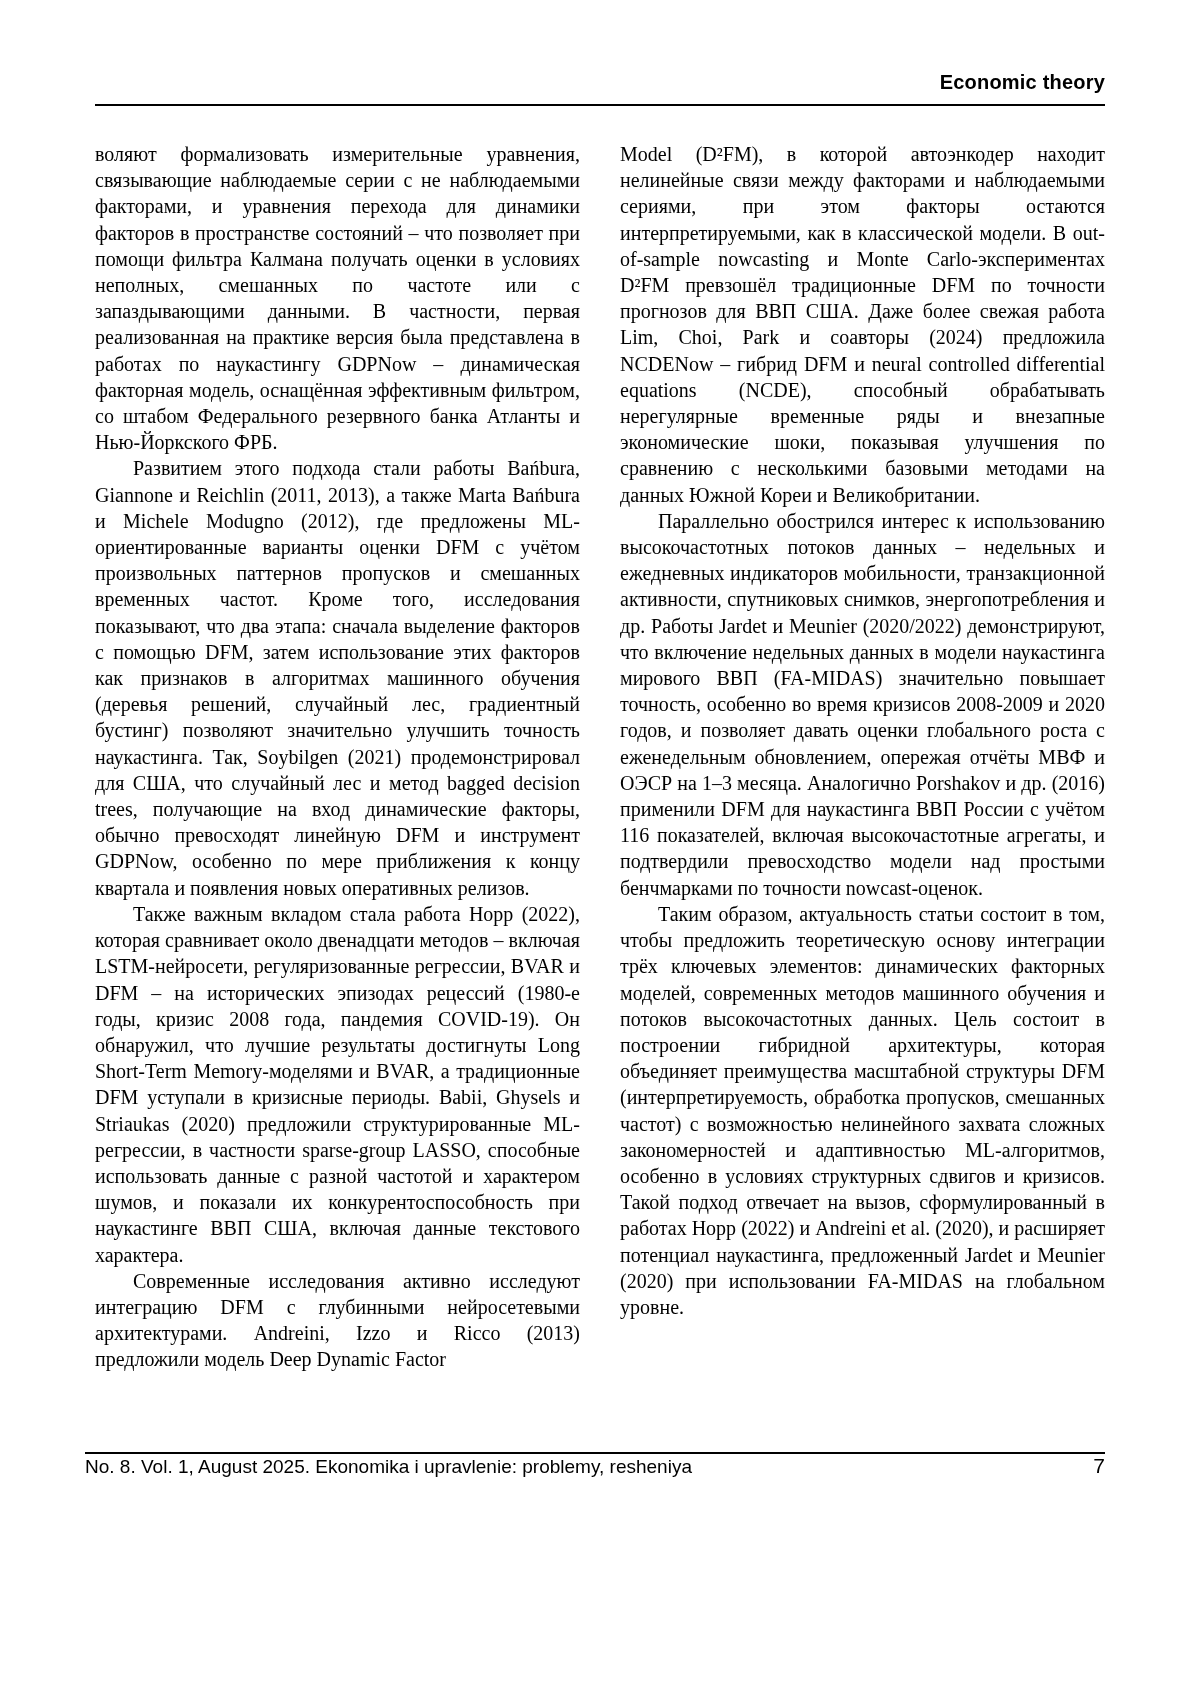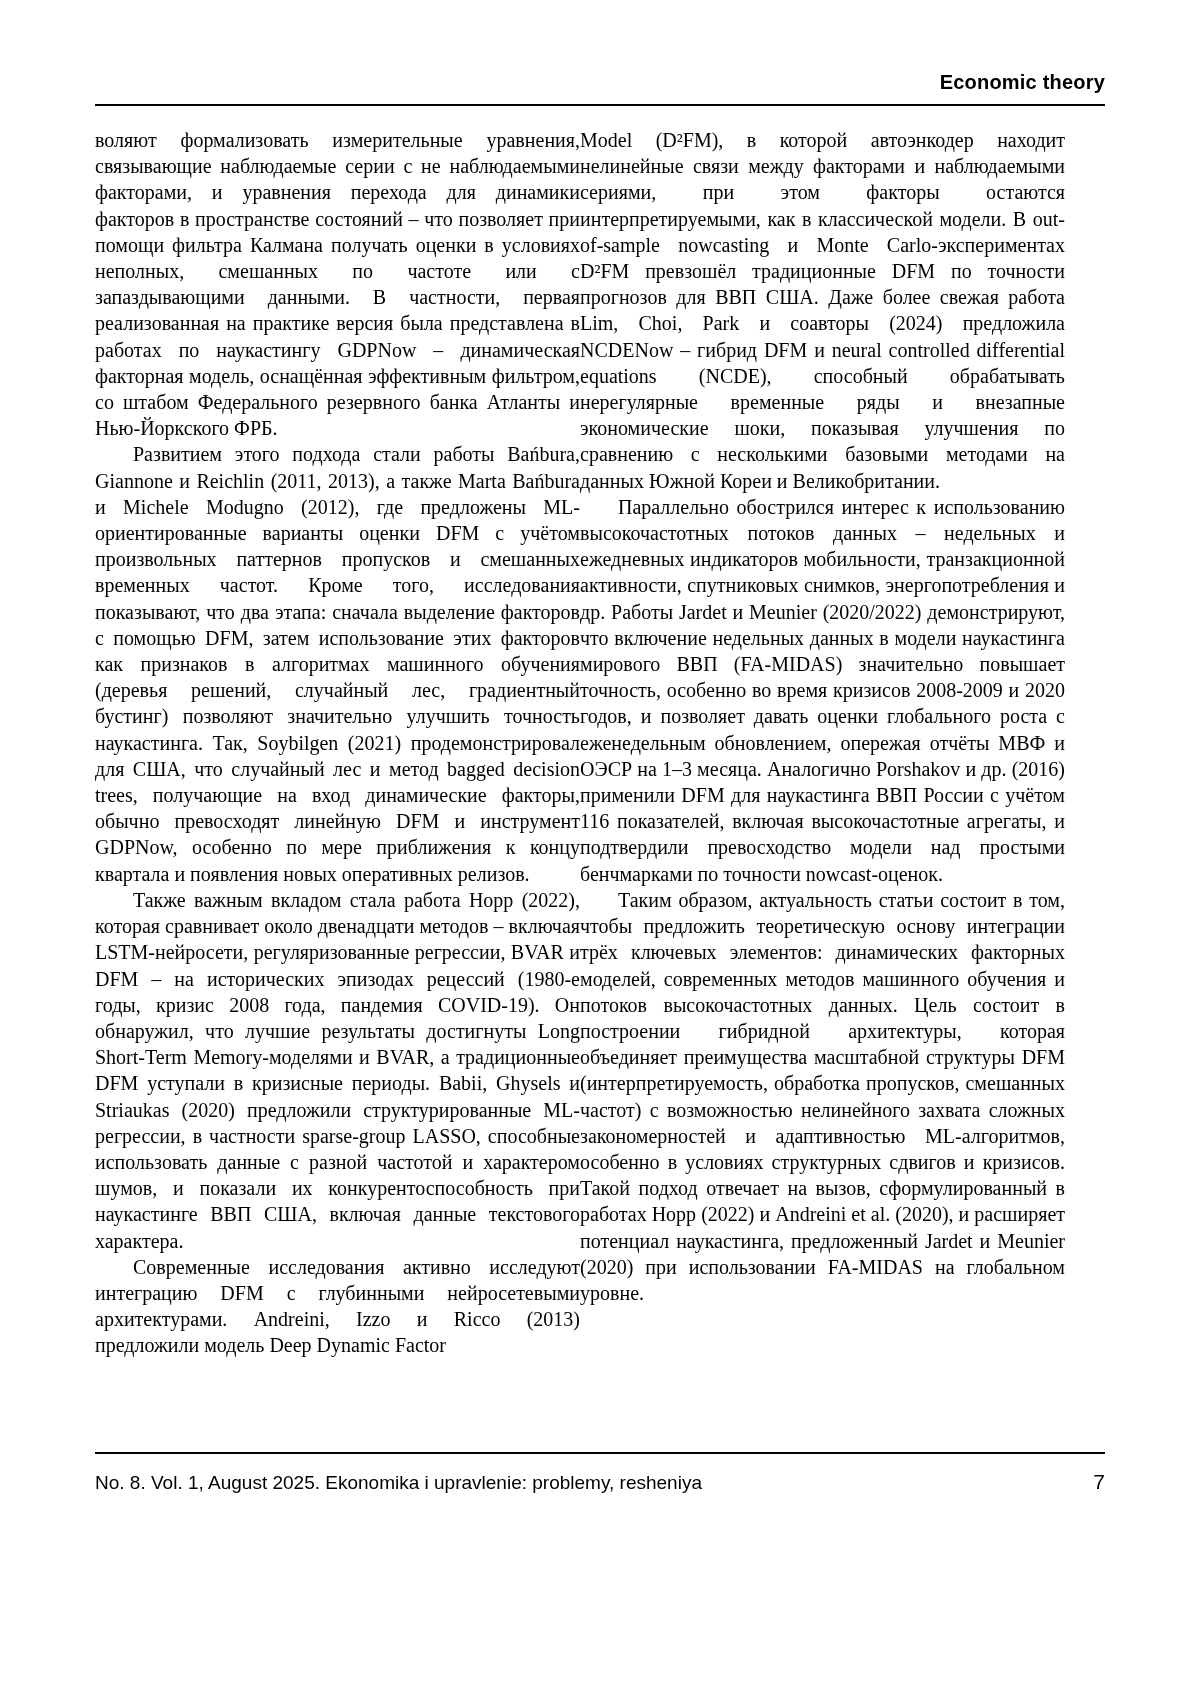--- a/index.html
+++ b/index.html
@@ -29,43 +29,43 @@
     letter-spacing: 0.2px;
     line-height: 1.2;
   }
   .header-rule {
     border: none;
     border-top: 2px solid #000000;
     margin: 10px 0 0 0;
   }
   .article-body {
     display: flex;
-    margin-top: 21px;
+    gap: 40px;
+    margin-top: 35px;
   }
   .col {
     width: 485px;
     font-size: 20px;
     line-height: 26.2px;
     text-align: justify;
     hyphens: auto;
     -webkit-hyphens: auto;
   }
   .col p {
     margin: 0;
   }
   .col p.indent {
     text-indent: 38px;
   }
   .page-footer {
     position: absolute;
-    left: 95px;
+    left: 85px;
     right: 95px;
     top: 1452px;
     border-top: 2px solid #000000;
-    padding-top: 16px;
     display: flex;
     justify-content: space-between;
     align-items: baseline;
     font-family: "Liberation Sans", sans-serif;
     font-size: 19px;
   }
   .page-number {
     font-size: 21px;
   }
 </style>

